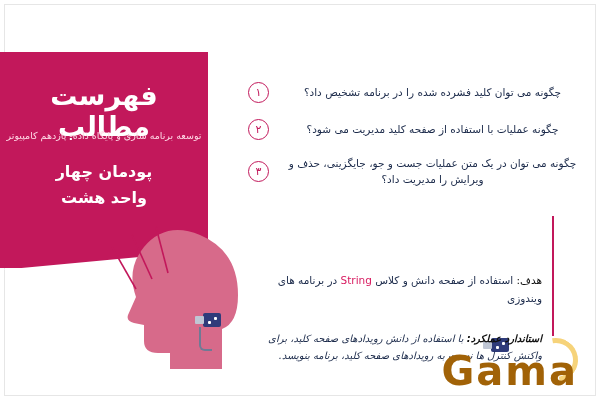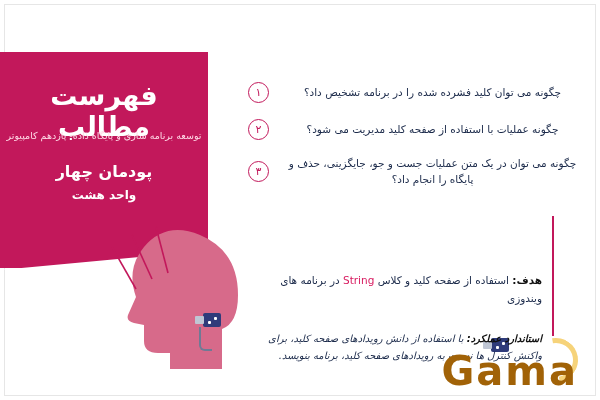--- a/index.html
+++ b/index.html
@@ -56,21 +56,21 @@
     color:#ffffff;
     font-size:16px;
     font-weight:bold;
     direction:rtl;
   }
   .left-panel .line2{
     position:absolute;
     top:136px;left:0;right:0;
     text-align:center;
     color:#ffffff;
-    font-size:12px;
+    font-size:16px;
     font-weight:bold;
     direction:rtl;
   }
   
   .wedge{
     position:absolute;
     left:0;top:196px;
     width:0;height:0;
     border-left:236px solid transparent;
     border-bottom:22px solid #ffffff;
@@ -134,21 +134,21 @@
   .goal{
     position:absolute;
     right:58px;bottom:92px;
     width:300px;
     text-align:right;
     direction:rtl;
     font-size:10.5px;
     color:#1b2a4a;
     line-height:1.7;
   }
-  .goal .lbl{color:#111;font-weight:bold;text-align:right;}
+  .goal .lbl{color:#111;font-weight:normal;text-align:right;}
   .goal .accent{color:#d81b60;font-weight:normal;}
   .standard{
     position:absolute;
     right:58px;bottom:36px;
     width:300px;
     text-align:right;
     direction:rtl;
     font-size:10px;
     color:#1b2a4a;
     line-height:1.7;
@@ -224,21 +224,21 @@
   <div class="questions">
     <div class="q-row">
       <div class="q-text">چگونه می توان کلید فشرده شده را در برنامه تشخیص داد؟</div>
       <div class="q-num">١</div>
     </div>
     <div class="q-row">
       <div class="q-text">چگونه عملیات با استفاده از صفحه کلید مدیریت می شود؟</div>
       <div class="q-num">٢</div>
     </div>
     <div class="q-row">
-      <div class="q-text">چگونه می توان در یک متن عملیات جست و جو، جایگزینی، حذف و پایگاه را انجام داد؟</div>
+      <div class="q-text">چگونه می توان در یک متن عملیات جست و جو، جایگزینی، حذف و ویرایش را مدیریت داد؟</div>
       <div class="q-num">٣</div>
     </div>
   </div>
 
   <div class="head-wrap">
     <div class="head">
       <svg width="120" height="160" viewBox="0 0 120 160" aria-hidden="true">
         <path d="M96 158 L96 118 Q112 112 112 84 Q112 40 74 24 Q40 10 18 36 Q0 58 10 86 L2 104 Q0 110 8 112 L18 114 L18 130 Q18 142 32 142 L44 142 L44 158 Z" fill="#d76a8a"></path>
       </svg>
     </div>
@@ -263,21 +263,21 @@
     <div class="body"></div>
     <div class="dot" style="right:4px;top:4px;"></div>
     <div class="dot" style="right:10px;top:8px;"></div>
     <div class="tip"></div>
   </div>
 
   <div class="rule"></div>
 
   <div class="goal">
     <span class="lbl">هدف:</span>
-    <span>استفاده از صفحه کلید و کلاس</span>
+    <span>استفاده از صفحه دانش و کلاس</span>
     <span class="accent">String</span>
     <span>در برنامه های ویندوزی</span>
   </div>
 
   <div class="standard">
     <span class="lbl">استاندارد عملکرد:</span>
     <span>با استفاده از دانش رویدادهای صفحه کلید، برای واکنش کنترل ها نسبت به رویدادهای صفحه کلید، برنامه بنویسد.</span>
   </div>
 
   <div class="wm-ring"></div>

